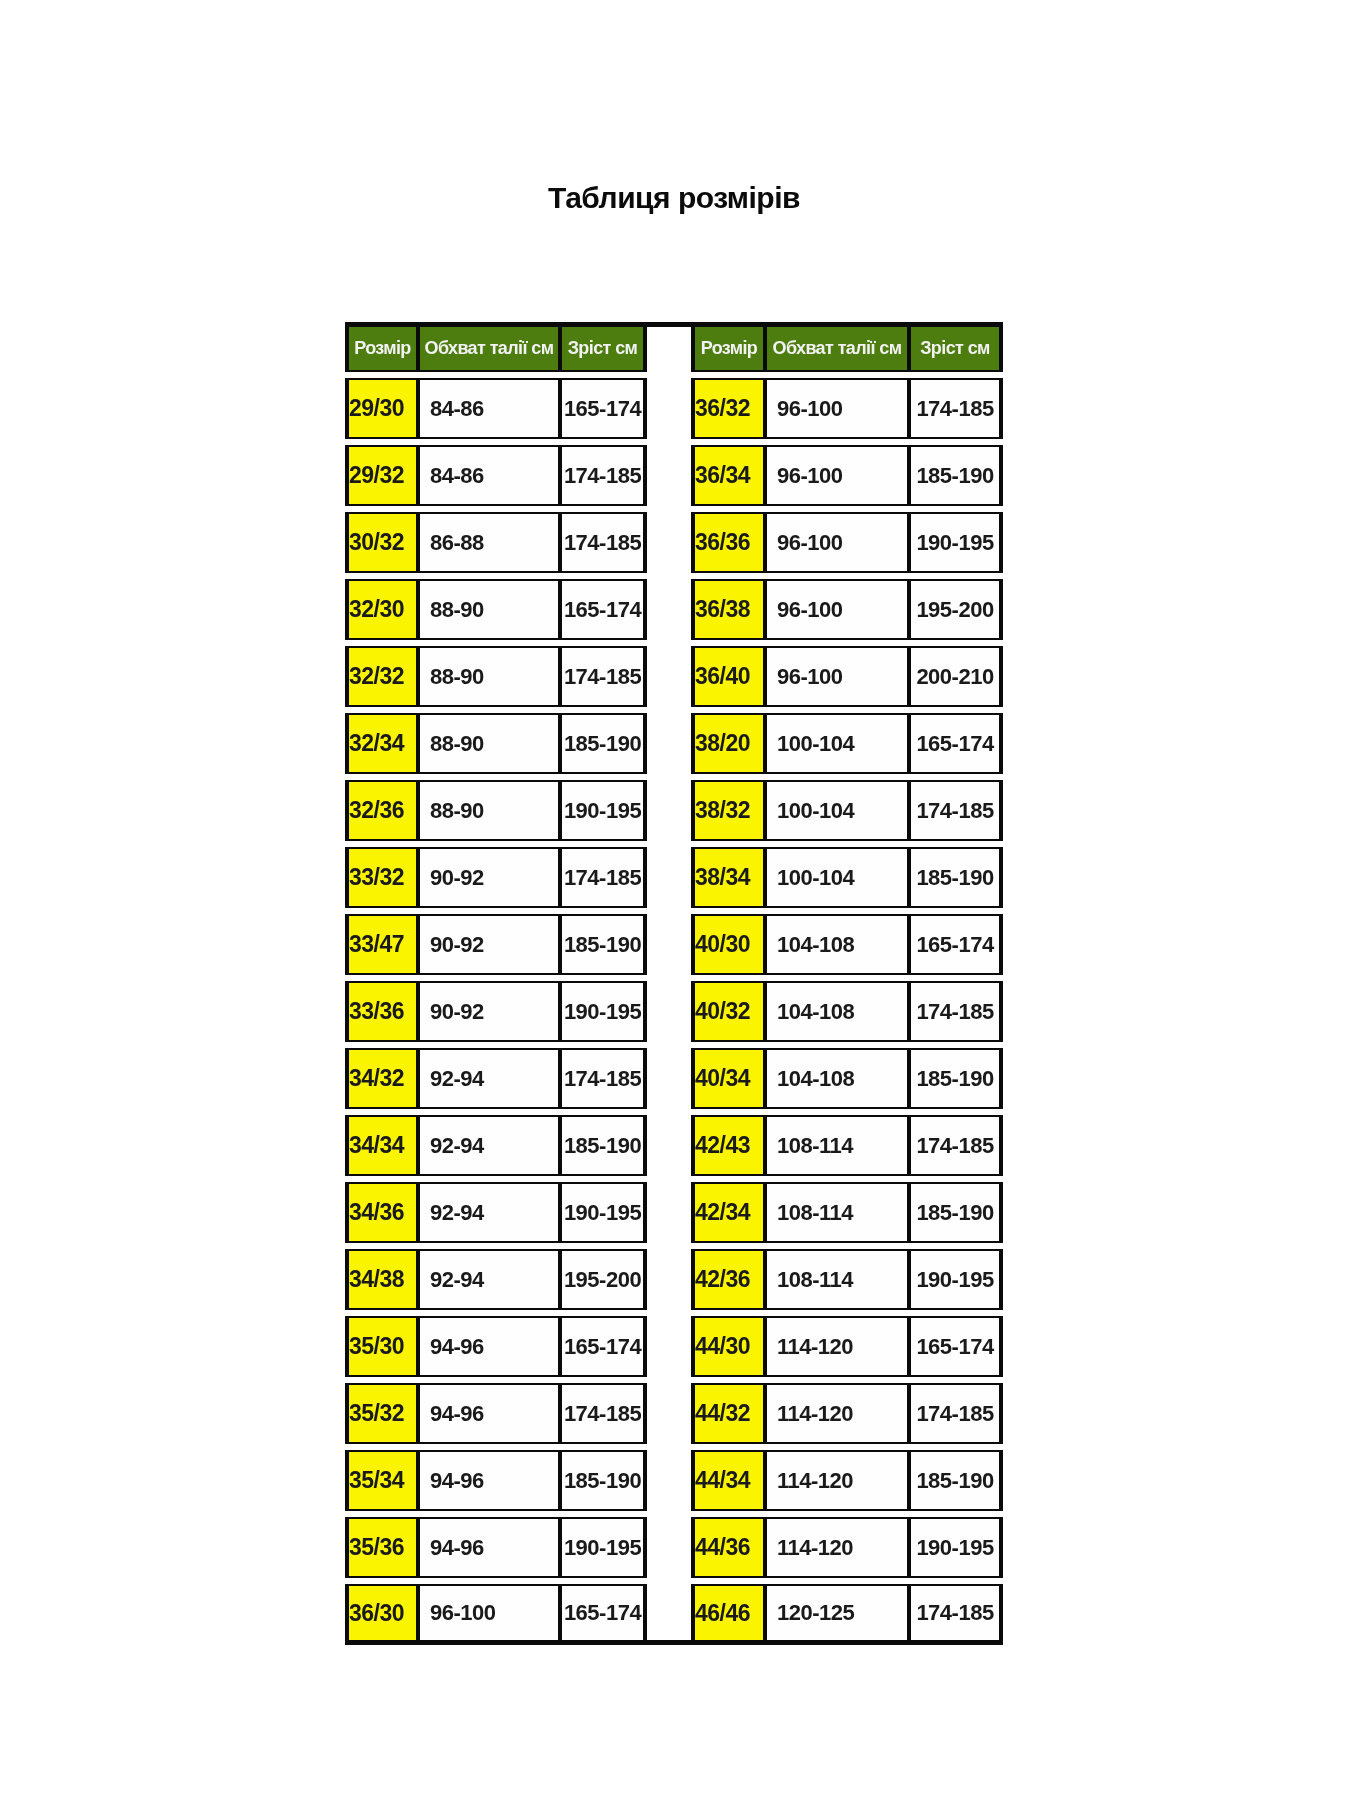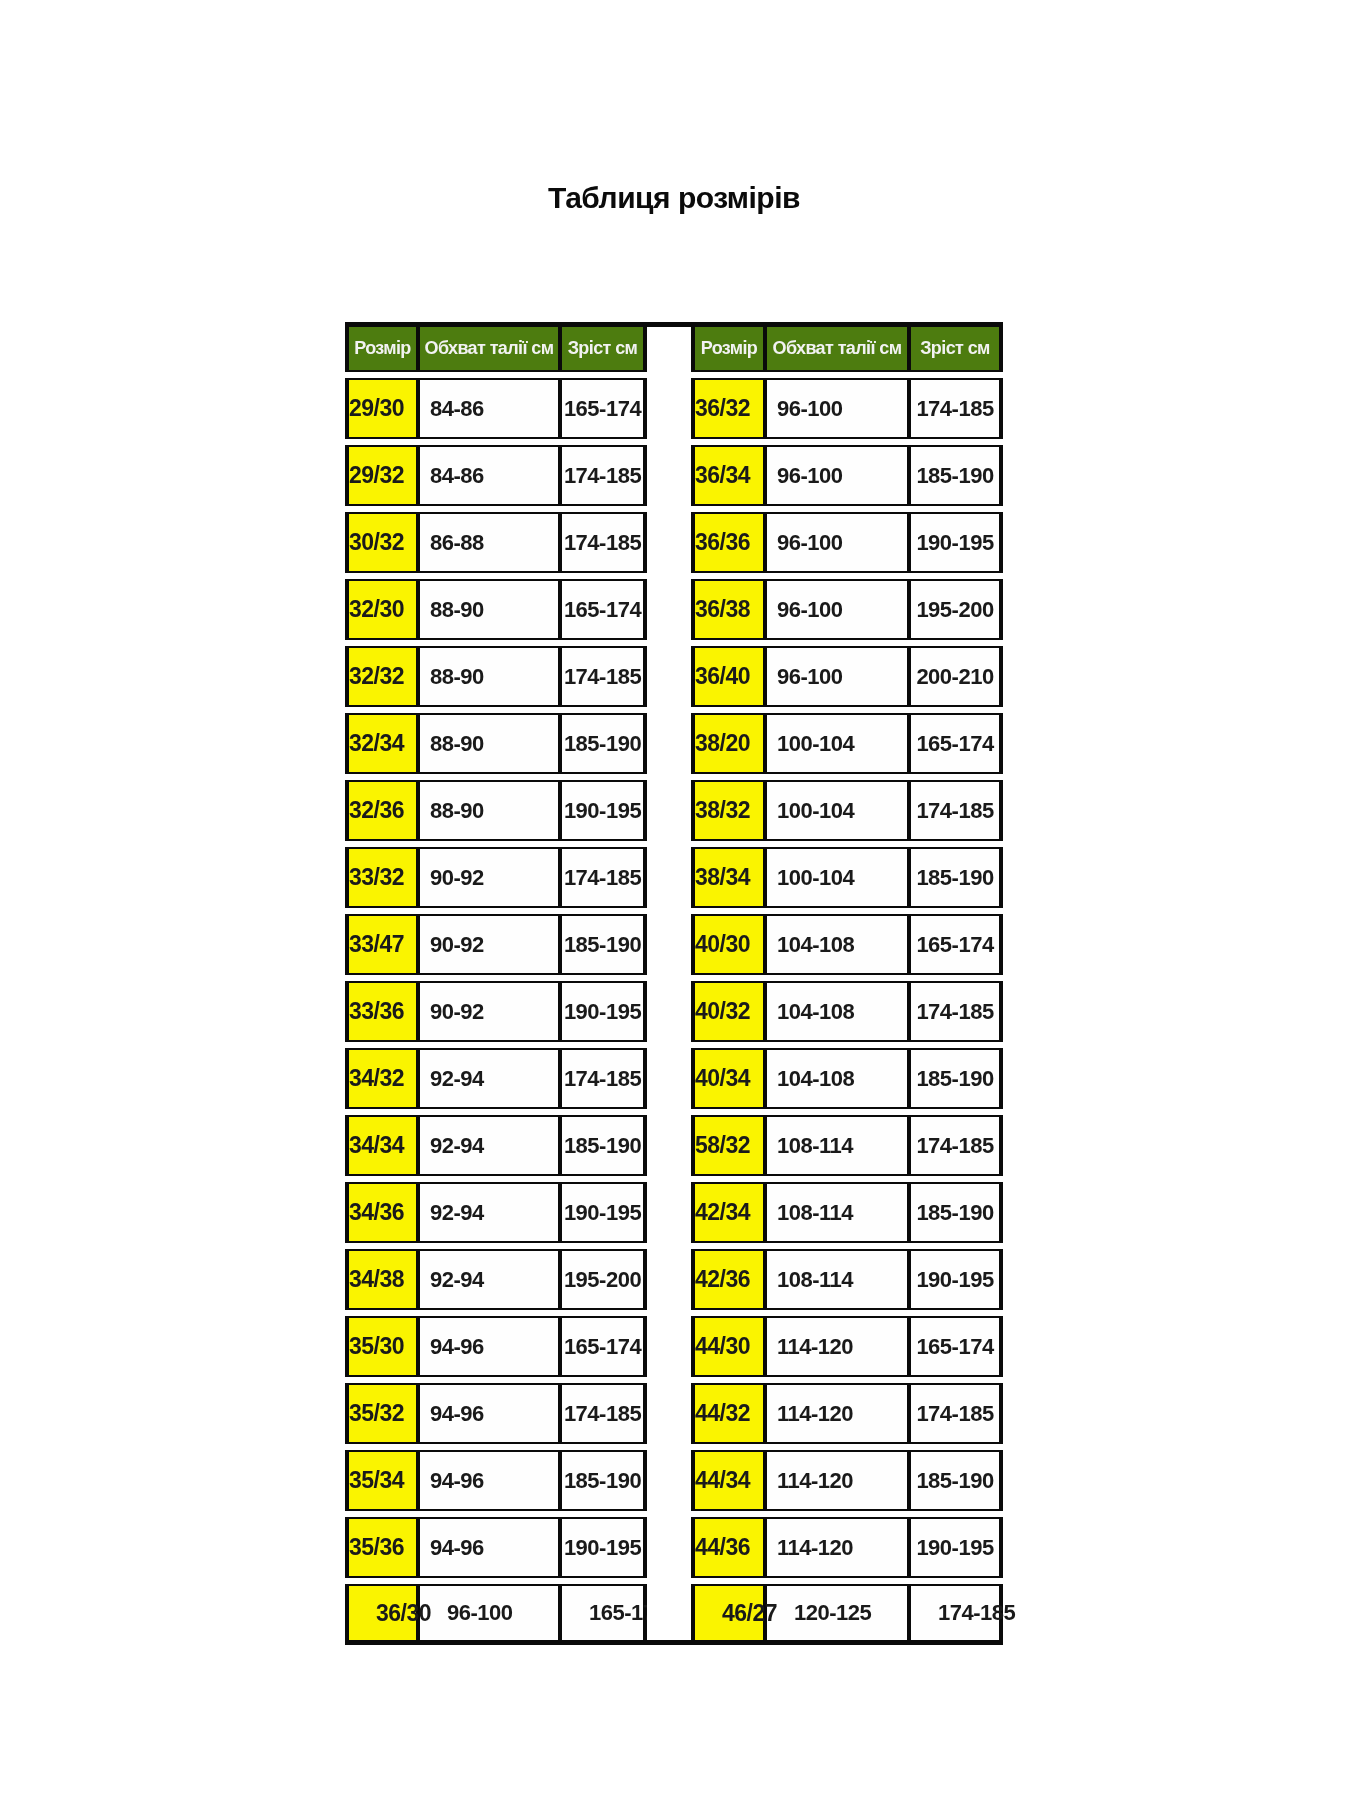--- a/index.html
+++ b/index.html
@@ -44,21 +44,21 @@
   td {
     height:61px;
     background:#FEFEFE;
     border:2px solid #0a0a0a;
     color:#1a1a1a;
     font-size:22px; font-weight:700; letter-spacing:-0.5px;
     vertical-align:middle; white-space:nowrap;
   }
   th:first-child, td:first-child { border-left-width:4px; }
   th:last-child,  td:last-child  { border-right-width:4px; }
-  tr:last-child td { border-bottom-width:5px;padding-left:27px; }
+  tr:last-child td { border-bottom-width:5px; }
 
   td.c0 {
     background:#FAF400;
     text-align:left;
     font-size:23px; font-weight:800;
   }
   td.c1 { text-align:left; padding-left:10px; }
   td.c2 { text-align:center; }
 
   .gap {
@@ -257,21 +257,21 @@
             <td class="c0">40/32</td>
             <td class="c1">104-108</td>
             <td class="c2">174-185</td>
           </tr>
           <tr>
             <td class="c0">40/34</td>
             <td class="c1">104-108</td>
             <td class="c2">185-190</td>
           </tr>
           <tr>
-            <td class="c0">58/32</td>
+            <td class="c0">42/43</td>
             <td class="c1">108-114</td>
             <td class="c2">174-185</td>
           </tr>
           <tr>
             <td class="c0">42/34</td>
             <td class="c1">108-114</td>
             <td class="c2">185-190</td>
           </tr>
           <tr>
             <td class="c0">42/36</td>
@@ -292,21 +292,21 @@
             <td class="c0">44/34</td>
             <td class="c1">114-120</td>
             <td class="c2">185-190</td>
           </tr>
           <tr>
             <td class="c0">44/36</td>
             <td class="c1">114-120</td>
             <td class="c2">190-195</td>
           </tr>
           <tr>
-            <td class="c0">46/27</td>
+            <td class="c0">46/46</td>
             <td class="c1">120-125</td>
             <td class="c2">174-185</td>
           </tr>
         </tbody>
     </table>
 
   </div>
 </div>
 
 </body></html>

